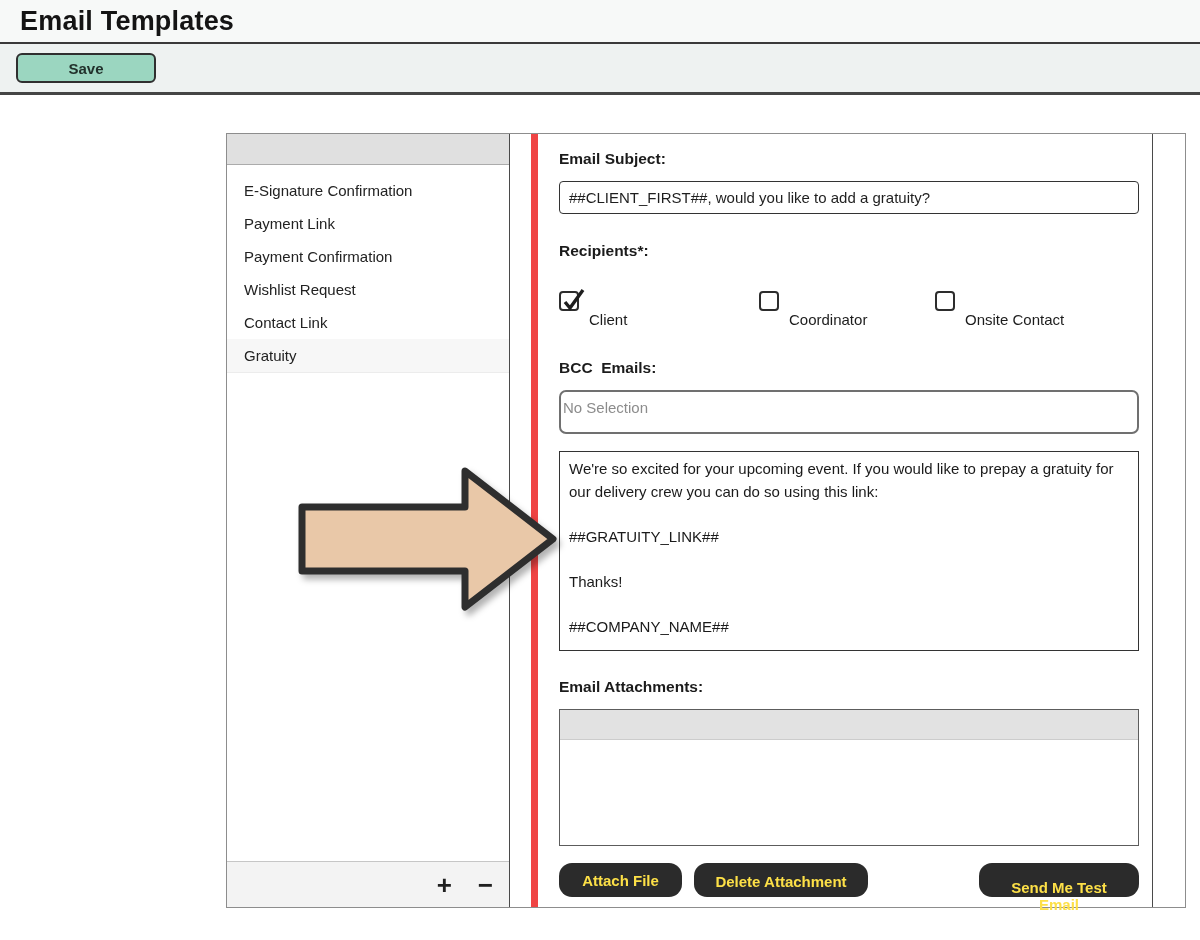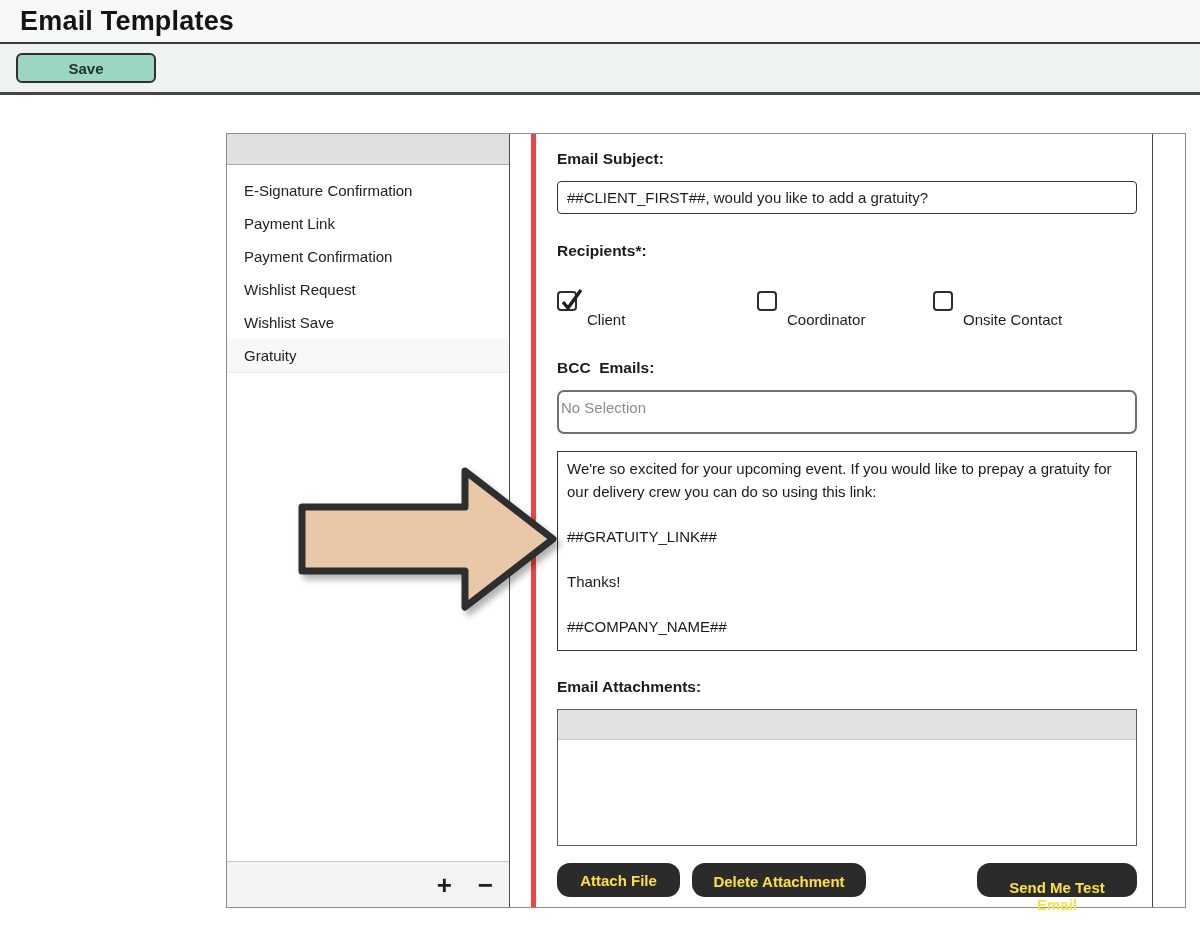--- a/index.html
+++ b/index.html
@@ -87,21 +87,21 @@
     background: none; border: none; padding: 0;
     font-family: "Liberation Sans", sans-serif;
     font-size: 26px; font-weight: bold; color: #1f1f1f;
     line-height: 22px; cursor: pointer;
   }
 
   
   .form-panel {
     position: absolute; left: 304px; top: 0;
     width: 622px; height: 100%;
-    border-left: 5px solid #ef4444;
+    border-left: 7px solid #ef4444;
     border-right: 1px solid #4a4a4a;
     background: #ffffff;
     padding: 16px 21px 0 21px;
   }
   .field-label {
     font-size: 15.5px; font-weight: bold; color: #1b1b1b;
     white-space: pre;
   }
   .subject-input {
     margin-top: 13px;
@@ -215,21 +215,21 @@
 
 <div class="main">
 
   <div class="sidebar">
     <div class="sidebar-band"></div>
     <div class="sidebar-list">
       <div class="sidebar-item">E-Signature Confirmation</div>
       <div class="sidebar-item">Payment Link</div>
       <div class="sidebar-item">Payment Confirmation</div>
       <div class="sidebar-item">Wishlist Request</div>
-      <div class="sidebar-item">Wishlist Save</div>
+      <div class="sidebar-item">Contact Link</div>
       <div class="sidebar-item active">Gratuity</div>
     </div>
     <div class="sidebar-footer">
       <button class="pm-btn">+</button>
       <button class="pm-btn">−</button>
     </div>
   </div>
 
   <div class="form-panel">
 

